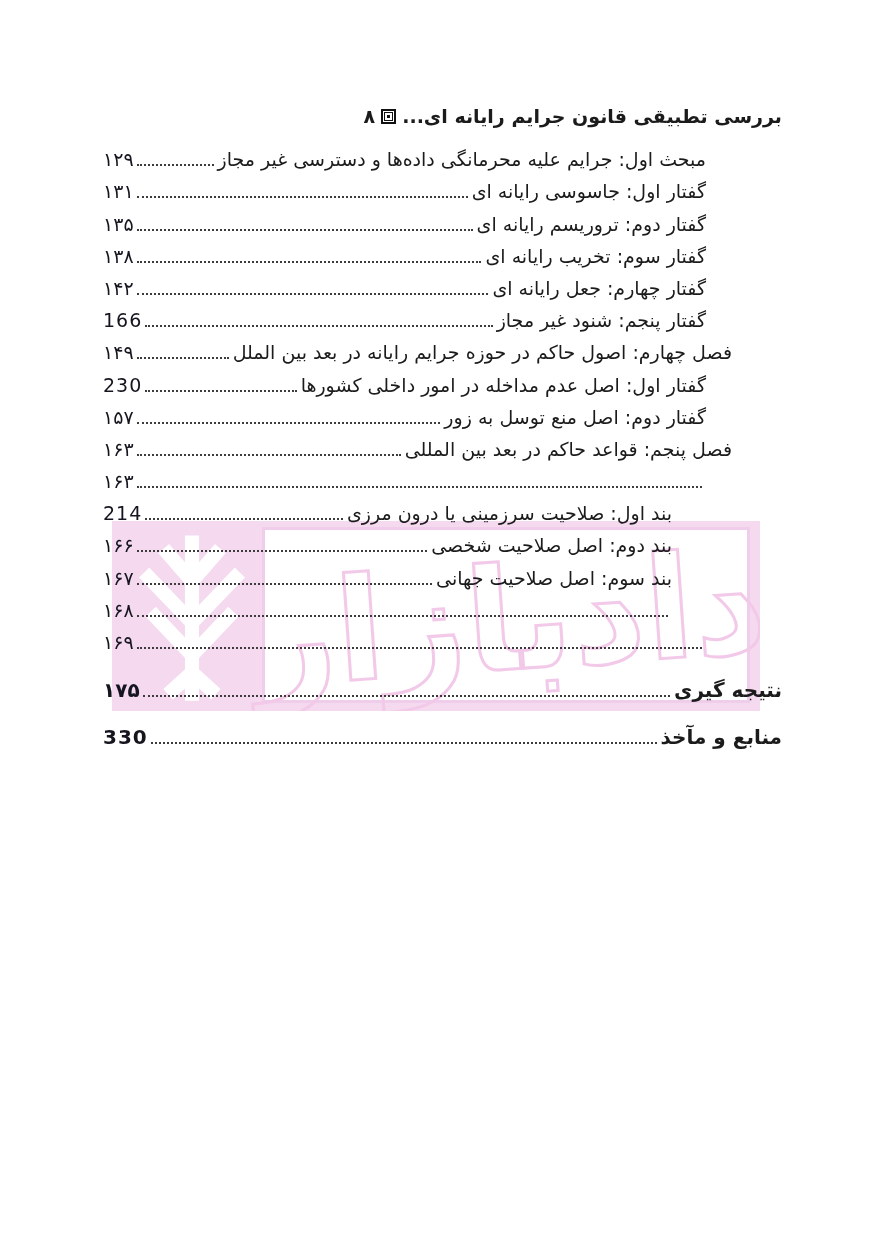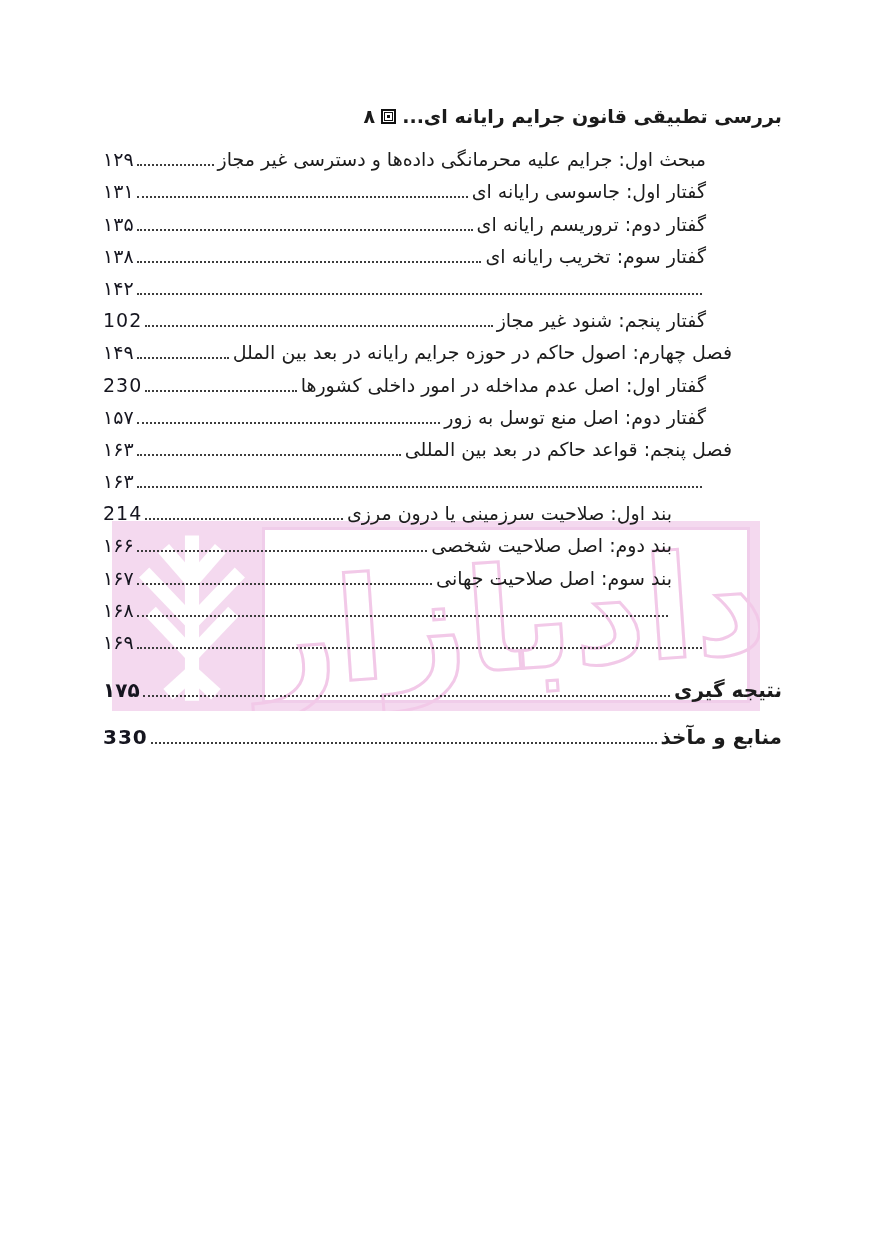--- a/index.html
+++ b/index.html
@@ -152,27 +152,28 @@
     <span class="label">گفتار دوم: تروریسم رایانه ای</span>
     <span class="leader"></span>
     <span class="num">۱۳۵</span>
   </div>
       <div class="row lvl2">
     <span class="label">گفتار سوم: تخریب رایانه ای</span>
     <span class="leader"></span>
     <span class="num">۱۳۸</span>
   </div>
       <div class="row lvl2">
+    <span class="label">گفتار چهارم: جعل رایانه ای</span>
     <span class="leader"></span>
     <span class="num">۱۴۲</span>
   </div>
       <div class="row lvl2">
     <span class="label">گفتار پنجم: شنود غیر مجاز</span>
     <span class="leader"></span>
-    <span class="num">102</span>
+    <span class="num">166</span>
   </div>
       <div class="row lvl1">
     <span class="label">فصل چهارم: اصول حاکم در حوزه جرایم رایانه در بعد بین الملل</span>
     <span class="leader"></span>
     <span class="num">۱۴۹</span>
   </div>
       <div class="row lvl2">
     <span class="label">گفتار اول: اصل عدم مداخله در امور داخلی کشورها</span>
     <span class="leader"></span>
     <span class="num">230</span>

